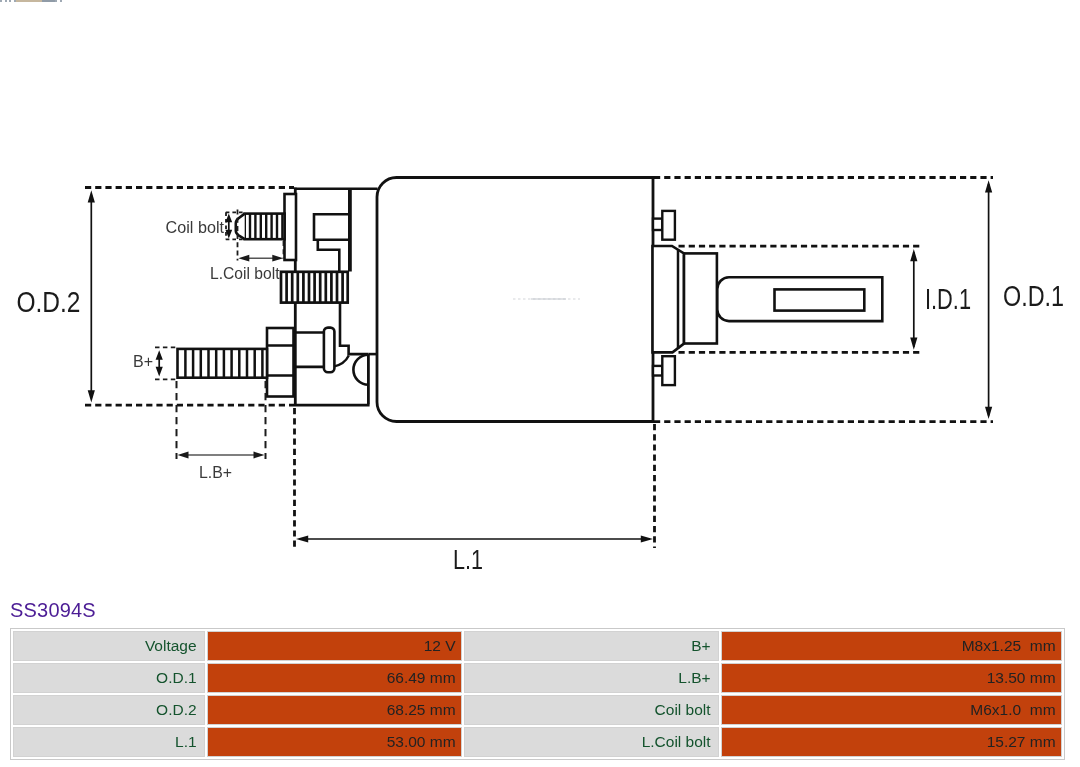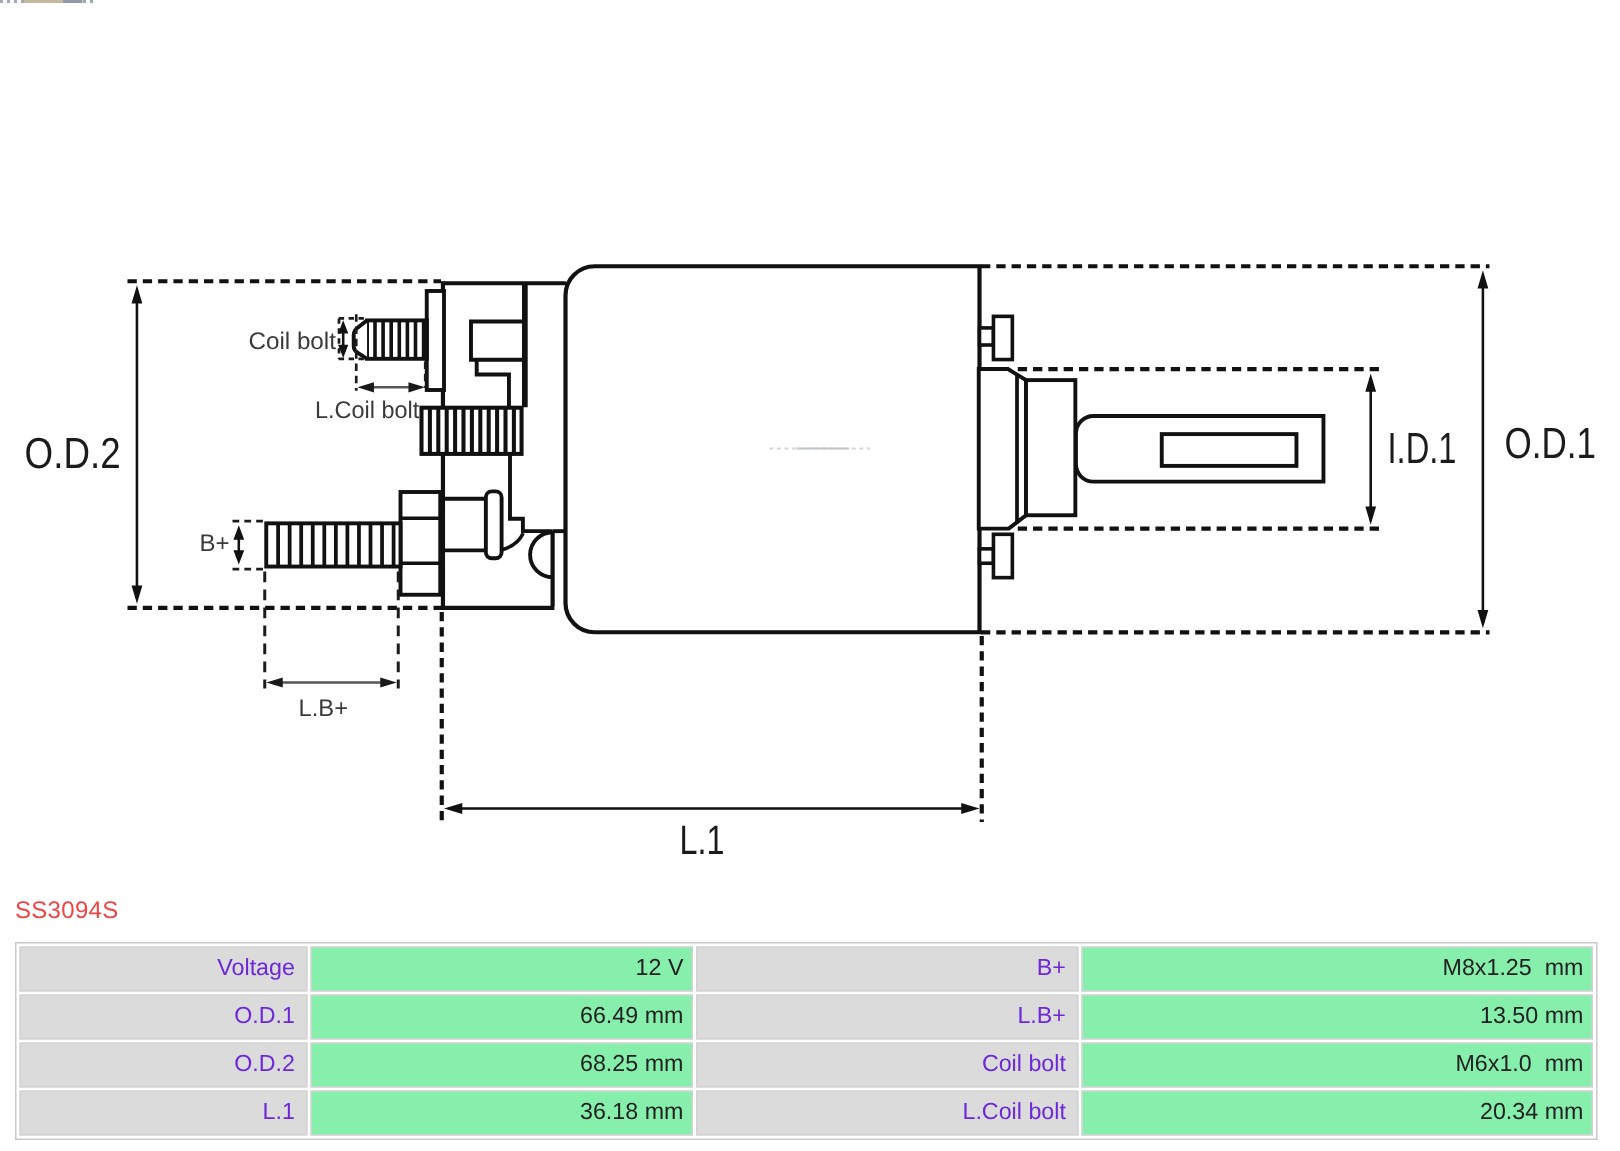--- a/index.html
+++ b/index.html
@@ -1,25 +1,25 @@
 <!DOCTYPE html>
 <html><head>
 <meta charset="utf-8">
 <style>
 html,body{margin:0;padding:0;background:#fff;width:1080px;height:767px;overflow:hidden;
   font-family:"Liberation Sans", sans-serif;}
 #wrap{position:relative;width:1080px;height:767px;}
-.code{position:absolute;left:10px;top:598.5px;font-size:16px;color:#ef4444;letter-spacing:0.2px;text-align:center;}
+.code{position:absolute;left:10px;top:598.5px;font-size:20px;color:#4c1d95;letter-spacing:0.2px;text-align:center;}
 table.specs{position:absolute;left:10px;top:628px;width:1055px;table-layout:fixed;border:1px solid #c9c9c9;
   border-collapse:separate;border-spacing:2px;font-size:15.5px;color:#333;}
 table.specs td{border:1px solid #d2d2d2;height:28px;line-height:28px;padding:0 7px 0 0;
   text-align:right;white-space:nowrap;}
 table.specs td.val{padding-right:5.5px;}
-td.lab{background:#dbdbdb;color:#6d28d9;}
-td.val{background:#86efac;color:#222;}
+td.lab{background:#dbdbdb;color:#14532d;}
+td.val{background:#c2410c;color:#222;}
 </style>
 </head>
 <body>
 <div id="wrap">
 
 <div style="position:absolute;left:0;top:0;width:64px;height:1.8px;background:repeating-linear-gradient(90deg,#9fa9b4 0 2px,#ffffff 2px 4.6px);"></div>
 <div style="position:absolute;left:16px;top:0;width:26px;height:1.8px;background:#c6b79e;"></div>
 <div style="position:absolute;left:42px;top:0;width:13px;height:1.8px;background:#909ba7;"></div>
 
 <svg width="1080" height="592" viewBox="0 0 1080 592" style="position:absolute;left:0;top:0" fill="none" stroke-linecap="butt">
@@ -199,19 +199,19 @@
   <td class="val">13.50 mm</td>
 </tr>
 <tr>
   <td class="lab">O.D.2</td>
   <td class="val">68.25 mm</td>
   <td class="lab">Coil bolt</td>
   <td class="val">M6x1.0&nbsp; mm</td>
 </tr>
 <tr>
   <td class="lab">L.1</td>
-  <td class="val">36.18 mm</td>
+  <td class="val">53.00 mm</td>
   <td class="lab">L.Coil bolt</td>
-  <td class="val">20.34 mm</td>
+  <td class="val">15.27 mm</td>
 </tr>
 </tbody>
     </table>
 </div>
 
 </body></html>

